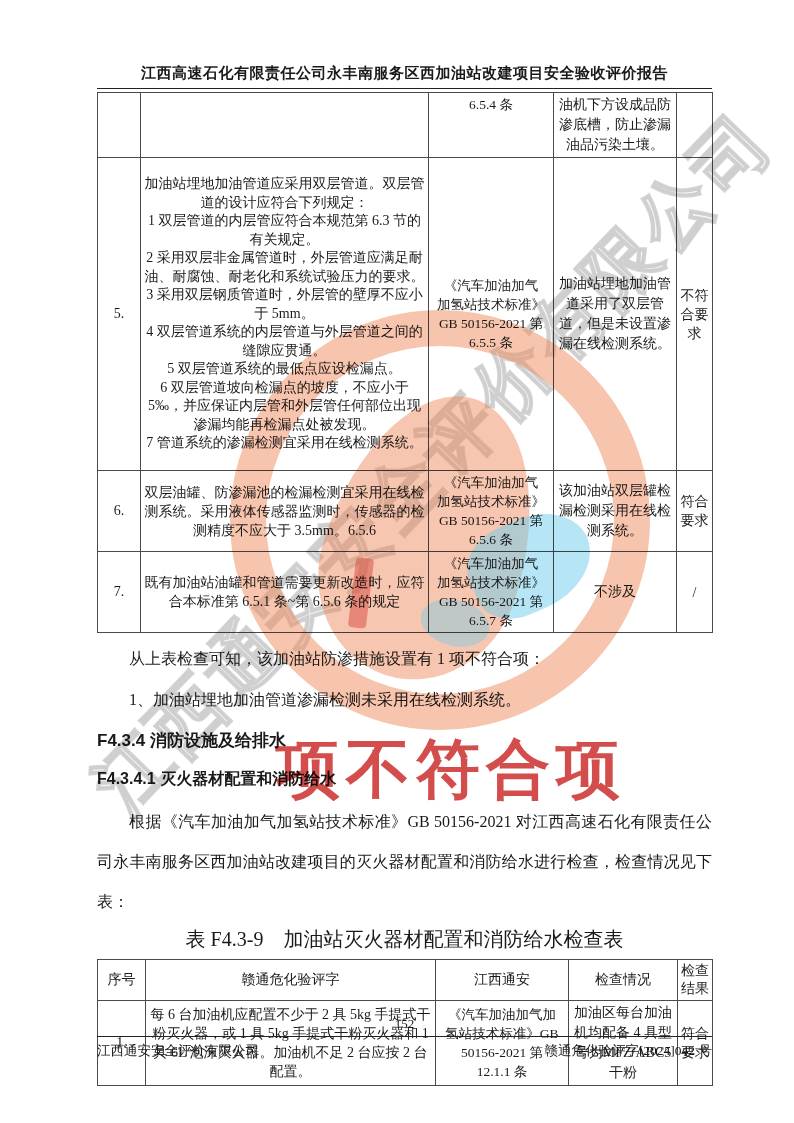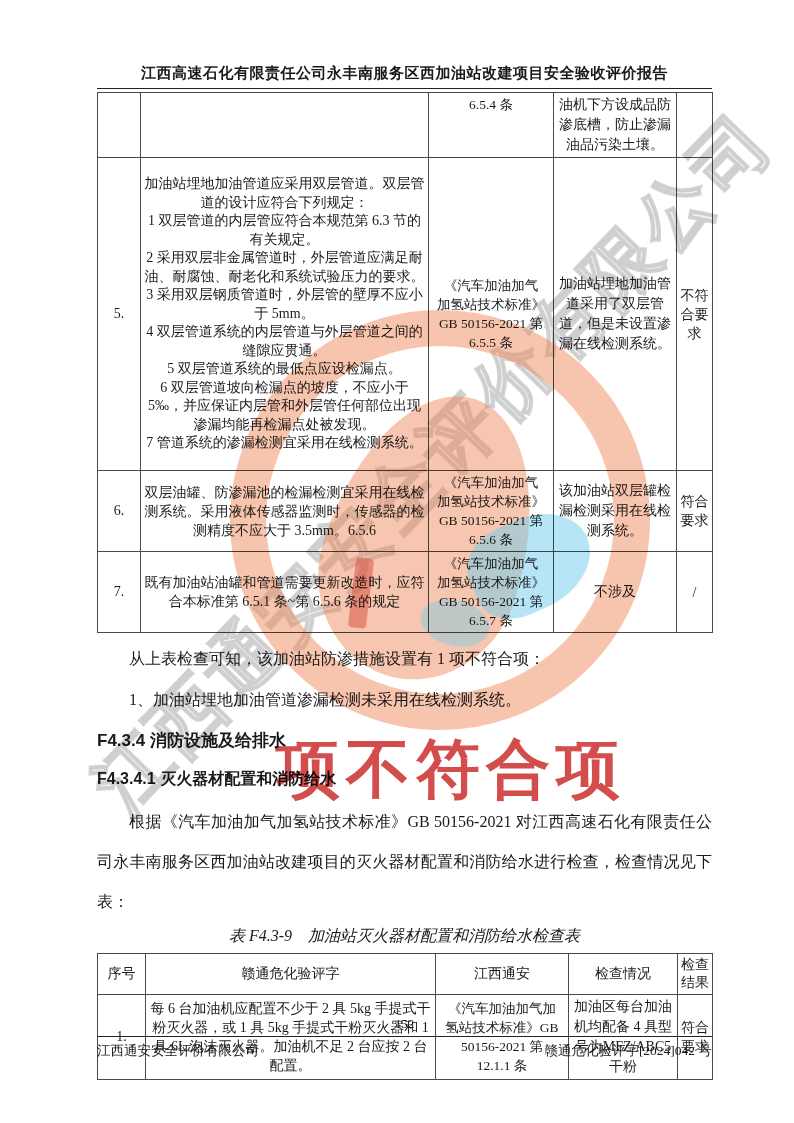--- a/index.html
+++ b/index.html
@@ -33,21 +33,21 @@
   .row-7 { height:63px; }
   .t2-head { height:38px; font-weight:400; }
   .t2-row1 { height:80px; }
 
   .para { font-size:16px; text-indent:2em; margin-top:0; }
   .p-summary { margin-top:16px; }
   .p-item { margin-top:20px; }
   .h1 { margin-top:18px; font-family:"Liberation Sans","DejaVu Sans",sans-serif; font-size:17px; font-weight:700; }
   .h2 { margin-top:17px; font-family:"Liberation Sans","DejaVu Sans",sans-serif; font-size:16px; font-weight:700; }
   .p-intro { margin-top:12px; line-height:40px; text-align:justify; }
-  .tbl-caption { margin-top:4px; text-align:center; font-size:16px;font-style:italic; }
+  .tbl-caption { margin-top:4px; text-align:center; font-size:20px; }
 
   .footer-area { position:absolute; left:97px; top:1016px; width:615px; }
   .page-number { text-align:center; font-size:13px; }
   .footer-rule { border-bottom:1.4px solid #222; margin-top:4px; }
   .footer-line { display:flex; justify-content:space-between; margin-top:5px; font-size:13.5px; }
 
   
   .watermark { position:absolute; inset:0; pointer-events:none; mix-blend-mode:multiply; z-index:5; }
   .wm-diagonal {
     position:absolute; left:-60px; top:415px; width:980px; height:90px;

